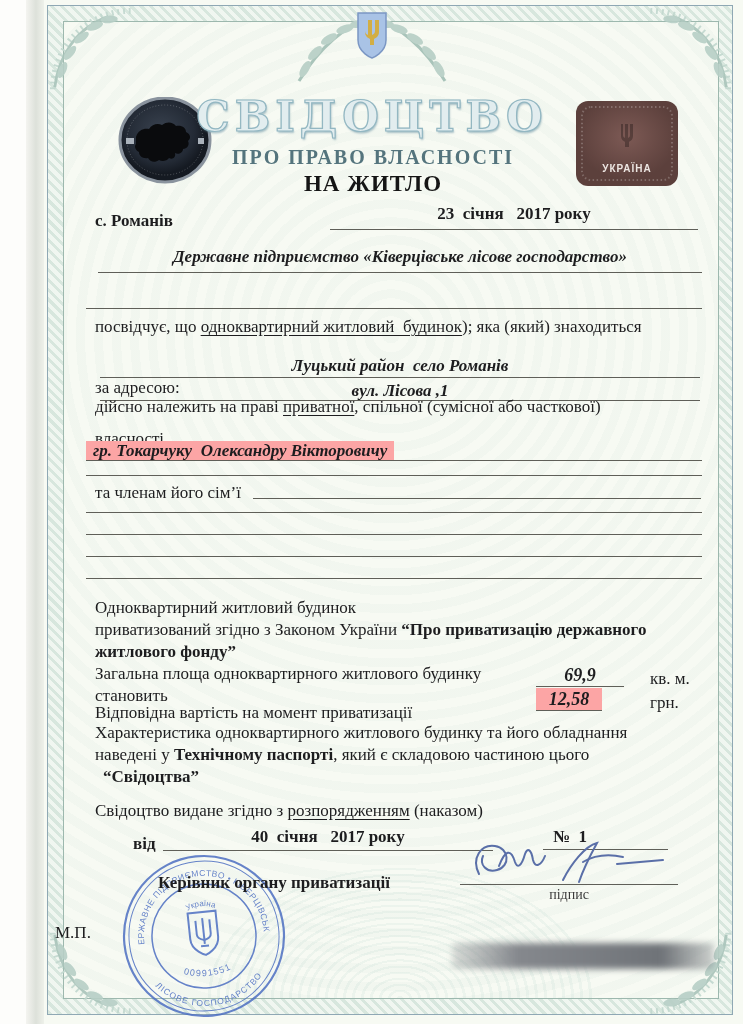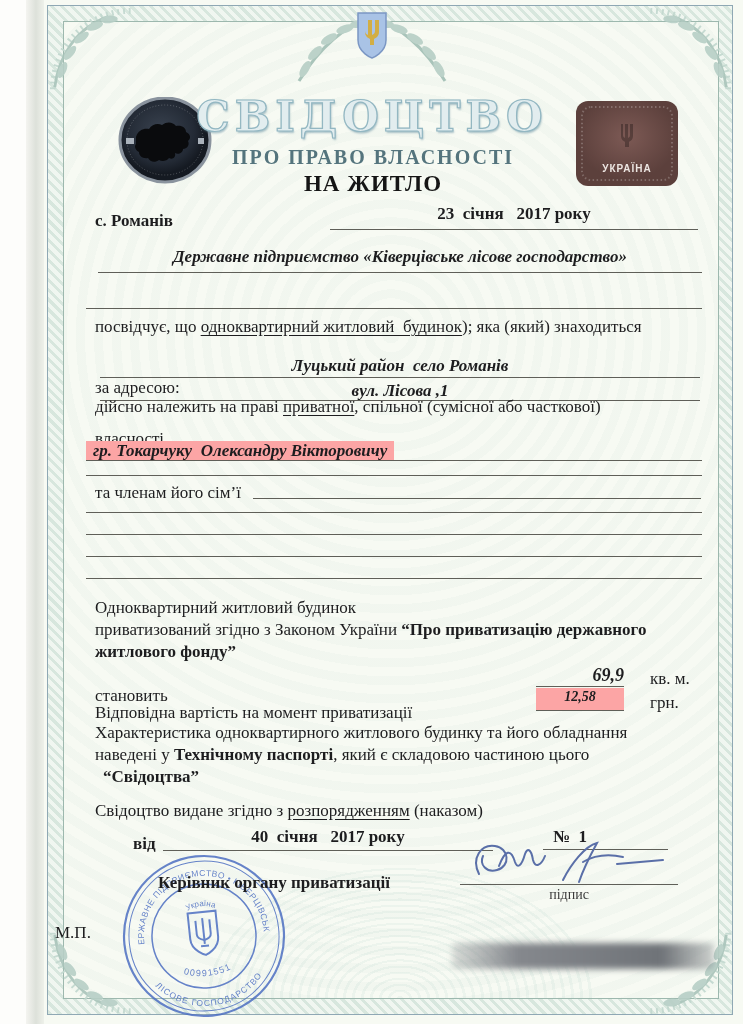--- a/index.html
+++ b/index.html
@@ -164,25 +164,26 @@
   <div class="l" style="left:95px;top:482px;">та членам його сім’ї</div>
   <div class="l rule" style="left:253px;top:478px;width:448px;height:20px;"></div>
   <div class="l rule" style="left:86px;top:492px;width:616px;height:20px;"></div>
   <div class="l rule" style="left:86px;top:514px;width:616px;height:20px;"></div>
   <div class="l rule" style="left:86px;top:536px;width:616px;height:20px;"></div>
   <div class="l rule" style="left:86px;top:558px;width:616px;height:20px;"></div>
 
   <div class="l" style="left:95px;top:597px;">Одноквартирний житловий будинок</div>
   <div class="l" style="left:95px;top:619px;width:600px;"><span>приватизований згідно з Законом України </span><span class="b">“Про приватизацію державного</span></div>
   <div class="l b" style="left:95px;top:641px;font-family:Liberation Serif, serif;">житлового фонду”</div>
+  <div class="l" style="left:95px;top:663px;">Загальна площа одноквартирного житлового будинку</div>
   <div class="l" style="left:95px;top:685px;">становить</div>
-  <div class="l b i rule center" style="left:536px;top:664px;width:88px;height:22px;font-size:18px;text-align:right;">69,9</div>
+  <div class="l b i rule center" style="left:536px;top:664px;width:88px;height:22px;font-size:18px;">69,9</div>
   <div class="l" style="left:650px;top:668px;">кв. м.</div>
   <div class="l" style="left:95px;top:702px;">Відповідна вартість на момент приватизації</div>
-  <div class="l b i rule center hl" style="left:536px;top:688px;width:88px;height:22px;font-size:14px;padding:0;">12,58</div>
+  <div class="l b i rule center hl" style="left:536px;top:688px;width:66px;height:22px;font-size:18px;padding:0;">12,58</div>
   <div class="l" style="left:650px;top:692px;">грн.</div>
   <div class="l" style="left:95px;top:722px;">Характеристика одноквартирного житлового будинку та його обладнання</div>
   <div class="l" style="left:95px;top:744px;width:600px;"><span>наведені у </span><span class="b">Технічному паспорті</span><span>, який є складовою частиною цього</span></div>
   <div class="l b" style="left:95px;top:766px;margin-left:8px;">“Свідоцтва”</div>
 
   <div class="l" style="left:95px;top:800px;width:600px;"><span>Свідоцтво видане згідно з </span><span class="u">розпорядженням</span><span> (наказом)</span></div>
   <div class="l b" style="left:133px;top:833px;">від</div>
   <div class="l b rule center" style="left:163px;top:826px;width:330px;height:24px;">40  січня   2017 року</div>
   <div class="l b rule" style="left:543px;top:826px;width:125px;height:24px;padding-left:10px;box-sizing:border-box;">№  1</div>
 

